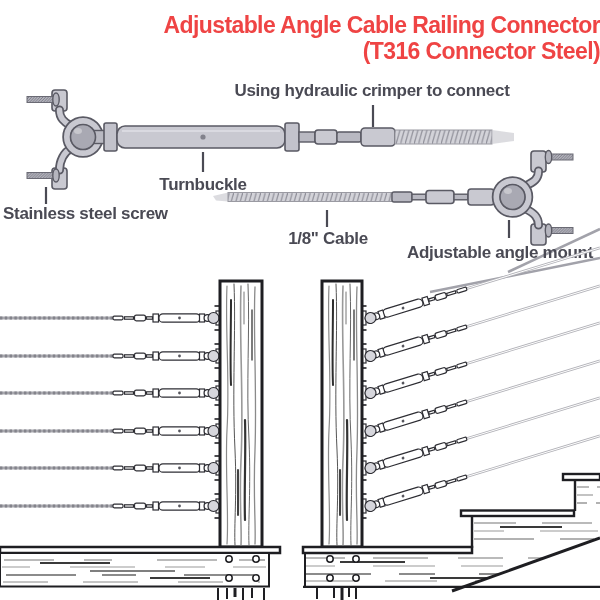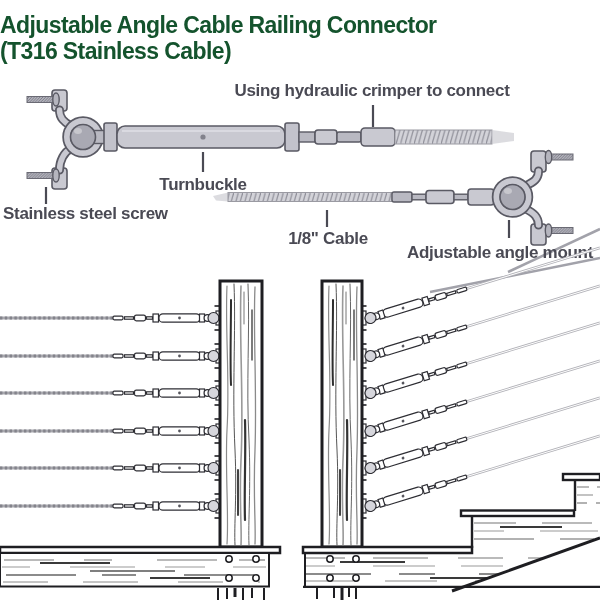--- a/index.html
+++ b/index.html
@@ -1,19 +1,19 @@
 <!DOCTYPE html>
 <html><head>
 <meta charset="utf-8">
 <style>
   html,body{margin:0;padding:0;background:#fff;}
   #stage{position:relative;width:600px;height:600px;background:#fff;overflow:hidden;
          font-family:"Liberation Sans",sans-serif;}
-  #title{position:absolute;top:12px;left:0;width:600px;text-align:left;
-         color:#14532d;font-weight:bold;font-size:23px;line-height:26px;letter-spacing:-0.6px;}
+  #title{position:absolute;top:12px;left:0;width:600px;text-align:right;
+         color:#ef4444;font-weight:bold;font-size:23px;line-height:26px;letter-spacing:-0.6px;}
   svg{position:absolute;top:0;left:0;}
   .metal{fill:#c9c9d1;stroke:#5a5a64;stroke-width:1.6;}
   .metal2{fill:#b9b9c2;stroke:#5a5a64;stroke-width:1.4;}
   .nut{fill:#c2c2cb;stroke:#5a5a64;stroke-width:1.6;}
   .ball{fill:#a9a9b3;stroke:#5a5a64;stroke-width:1.6;}
   .ringD{fill:none;stroke:#5a5a64;stroke-width:9.5;}
   .ringL{fill:none;stroke:#c9c9d1;stroke-width:6;}
   .armD{fill:none;stroke:#5a5a64;stroke-width:9;stroke-linecap:round;}
   .armL{fill:none;stroke:#c9c9d1;stroke-width:5.5;stroke-linecap:round;}
   .screwShaft{fill:url(#hatchS);stroke:#6a6a74;stroke-width:1;}
@@ -38,21 +38,21 @@
   .mfill{fill:#fff;stroke:#2e2e34;stroke-width:1.2;}
   .mball{fill:#d6d6dc;stroke:#2e2e34;stroke-width:1.2;}
   .mdot{fill:#55555c;stroke:none;}
 </style>
 </head>
 <body>
 
 <div id="stage">
   <div id="title">
     <div>Adjustable Angle Cable Railing Connector</div>
-    <div>(T316 Stainless Cable)</div>
+    <div>(T316 Connector Steel)</div>
   </div>
 
   <svg width="600" height="600" viewBox="0 0 600 600">
     <defs>
       <pattern id="hatchS" width="2.8" height="2.8" patternUnits="userSpaceOnUse">
         <rect width="2.8" height="2.8" fill="#b3b3bc"></rect>
         <path d="M0,2.8 L2.8,0" stroke="#767680" stroke-width="0.9"></path>
       </pattern>
       <pattern id="hatchC" width="4.5" height="16" patternUnits="userSpaceOnUse">
         <rect width="4.5" height="16" fill="#d3d3d9"></rect>

